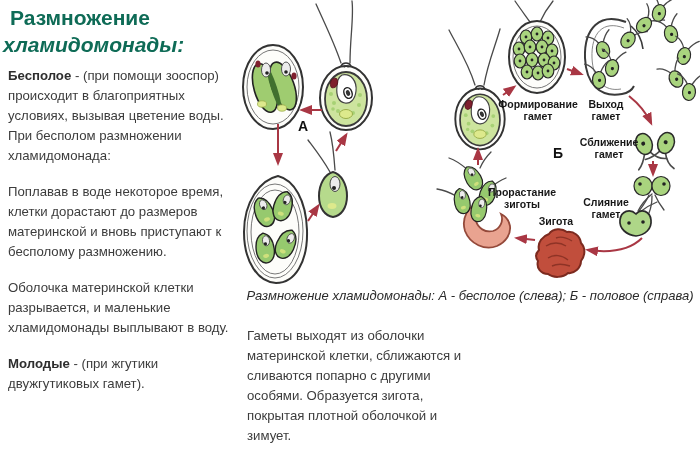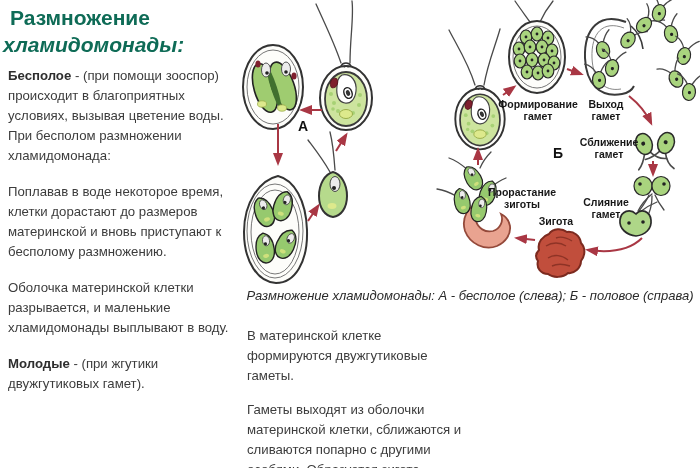--- a/index.html
+++ b/index.html
@@ -250,18 +250,17 @@
       <path class="arrow" d="M 413,161 L 413,174" marker-end="url(#ah)"></path>
       <path class="arrow" d="M 402,238 Q 385,255 348,250" marker-end="url(#ah)"></path>
       <path class="arrow" d="M 295,240 L 277,238" marker-end="url(#ah)"></path>
       <path class="arrow" d="M 238,165 L 238,150" marker-end="url(#ah)"></path>
     </g>
   </svg>
 
   <div class="caption">Размножение хламидомонады: А - бесполое (слева); Б - половое (справа)</div>
 
   <div class="bottom-col col-mid">
-    <p class="body-text">В материнской клетке формируются двужгутиковые гаметы.</p>
     <p class="body-text">Гаметы выходят из оболочки материнской клетки, сближаются и сливаются попарно с другими особями. Образуется зигота, покрытая плотной оболочкой и зимует.</p>
   </div>
 
 
 </div>
 
 </body></html>

